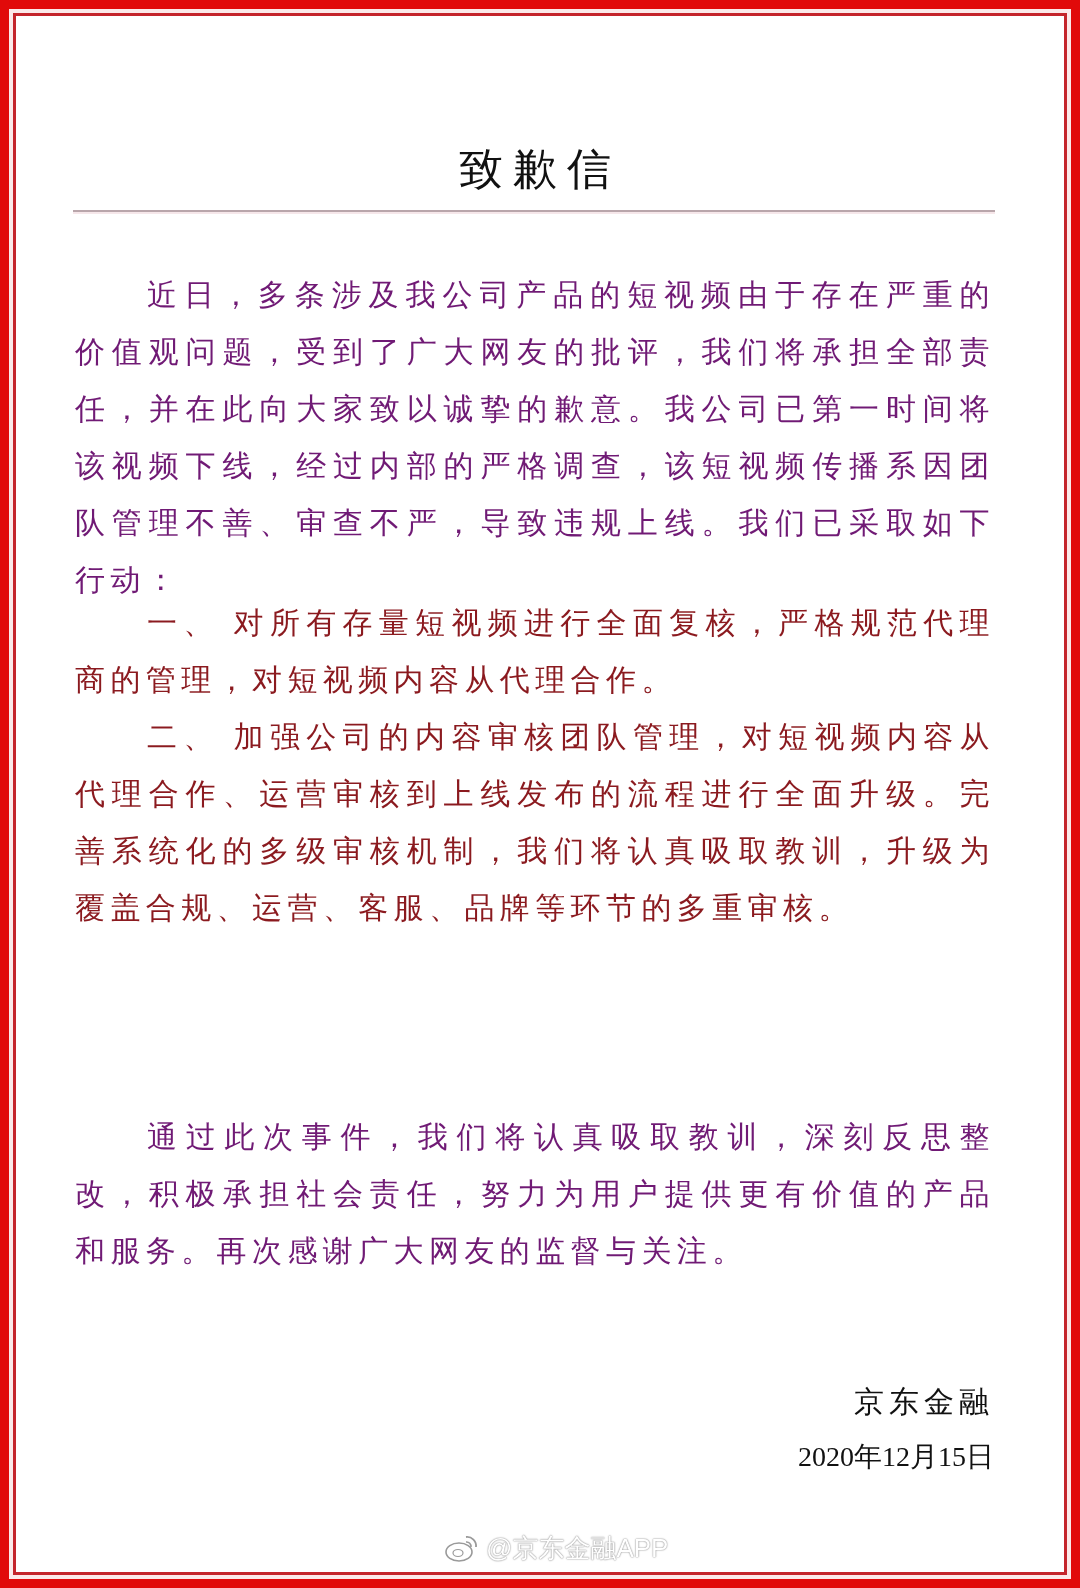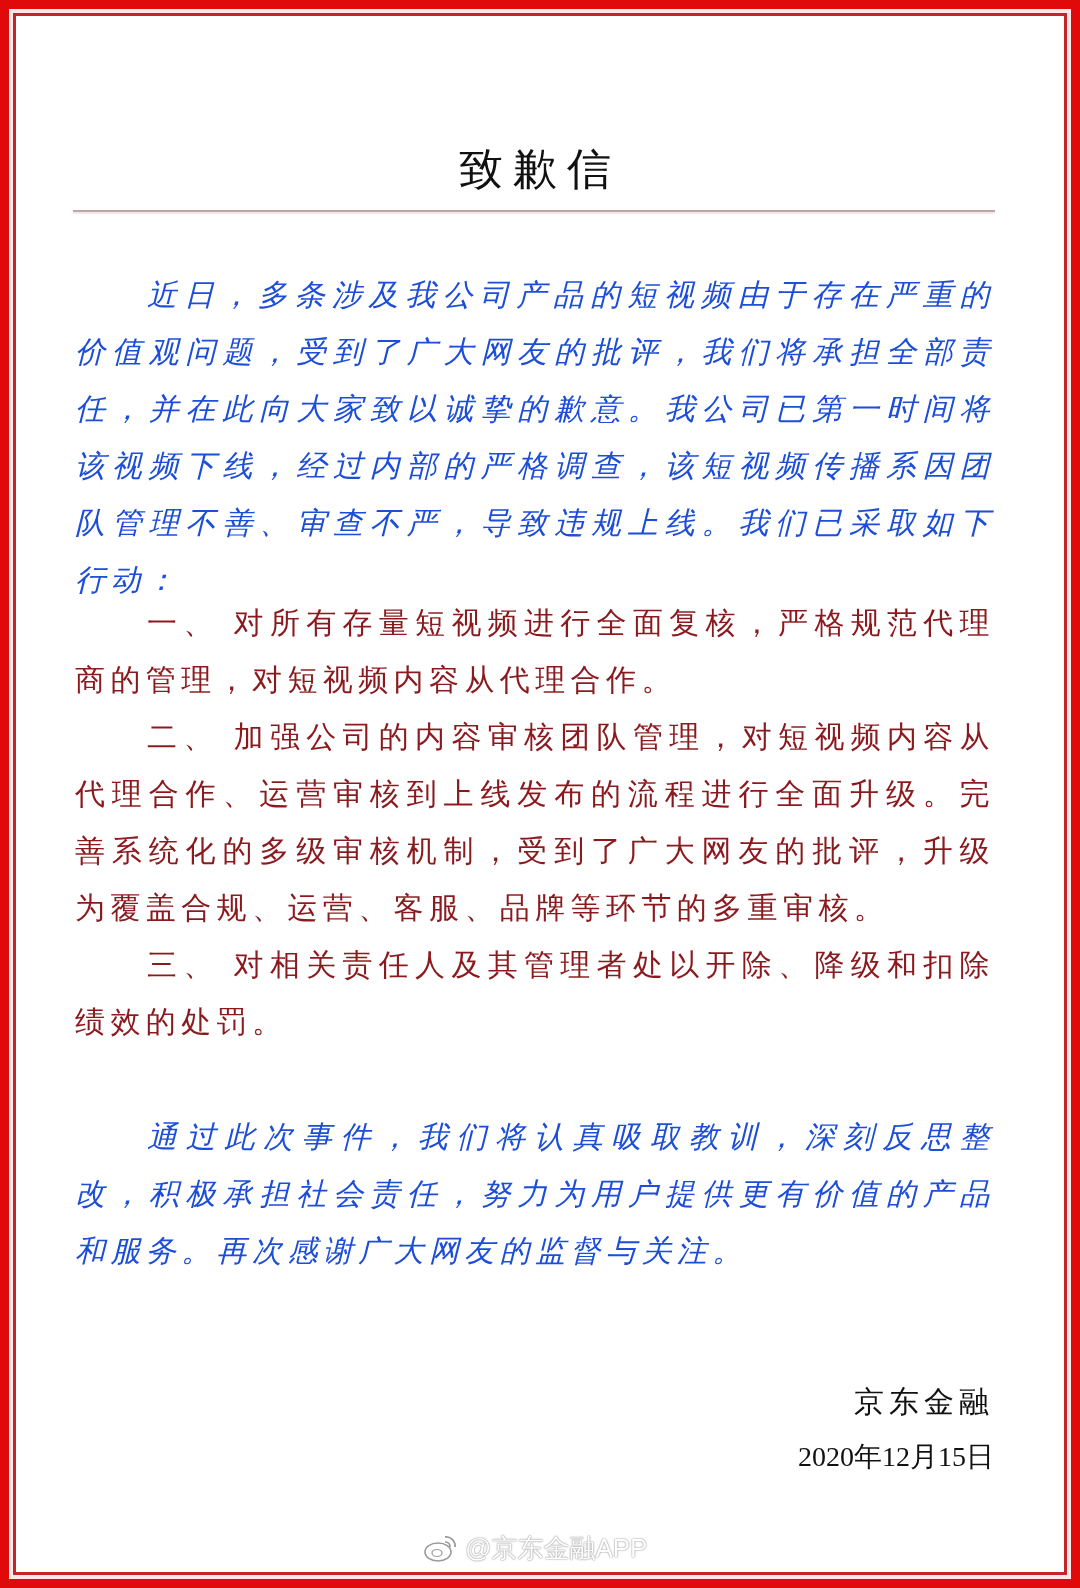--- a/index.html
+++ b/index.html
@@ -56,22 +56,21 @@
       border-bottom: 2px solid #f6e7ea;
     }
     .body-text {
       position: absolute;
       left: 75px;
       width: 920px;
       font-size: 30px;
       line-height: 57px;
       letter-spacing: 5.4px;
       text-align: justify;
-      color: #1d4ed8;
-      font-style: italic;
+      color: #701a75;
     }
     .body-text p {
       margin: 0;
       text-indent: 72px;
     }
     .p1 { top: 266px; }
     .actions {
       position: absolute;
       left: 75px;
       width: 920px;
@@ -104,21 +103,21 @@
       position: absolute;
       right: 86px;
       top: 1438px;
       font-size: 28px;
       color: #111111;
       text-align: center;
       font-family: "Liberation Serif", "DejaVu Serif", serif;
     }
     .watermark {
       position: absolute;
-      left: 423px;
+      left: 444px;
       top: 1528px;
       height: 40px;
       display: flex;
       align-items: center;
       gap: 6px;
       color: #ffffff;
       font-family: "Liberation Sans", "DejaVu Sans", sans-serif;
       font-size: 26px;
       text-shadow: 0 0 2px #9a9a9a, 0 0 1px #808080;
       z-index: 5;
@@ -139,22 +138,21 @@
 <h1 class="title">致歉信</h1>
 
 <div class="rule"></div>
 
 <div class="body-text p1">
   <p>近日，多条涉及我公司产品的短视频由于存在严重的价值观问题，受到了广大网友的批评，我们将承担全部责任，并在此向大家致以诚挚的歉意。我公司已第一时间将该视频下线，经过内部的严格调查，该短视频传播系因团队管理不善、审查不严，导致违规上线。我们已采取如下行动：</p>
 </div>
 
 <div class="actions">
   <p><span class="num">一、</span><span>对所有存量短视频进行全面复核，严格规范代理商的管理，对短视频内容从代理合作。</span></p>
-  <p><span class="num">二、</span><span>加强公司的内容审核团队管理，对短视频内容从代理合作、运营审核到上线发布的流程进行全面升级。完善系统化的多级审核机制，受到了广大网友的批评，升级为覆盖合规、运营、客服、品牌等环节的多重审核。</span></p>
-  <p><span class="num">三、</span><span>对相关责任人及其管理者处以开除、降级和扣除绩效的处罚。</span></p>
+  <p><span class="num">二、</span><span>加强公司的内容审核团队管理，对短视频内容从代理合作、运营审核到上线发布的流程进行全面升级。完善系统化的多级审核机制，我们将认真吸取教训，升级为覆盖合规、运营、客服、品牌等环节的多重审核。</span></p>
 </div>
 
 <div class="body-text p-close">
   <p>通过此次事件，我们将认真吸取教训，深刻反思整改，积极承担社会责任，努力为用户提供更有价值的产品和服务。再次感谢广大网友的监督与关注。</p>
 </div>
 
 <div class="signature">京东金融</div>
 <div class="date">2020年12月15日</div>
 
 <div class="watermark">

